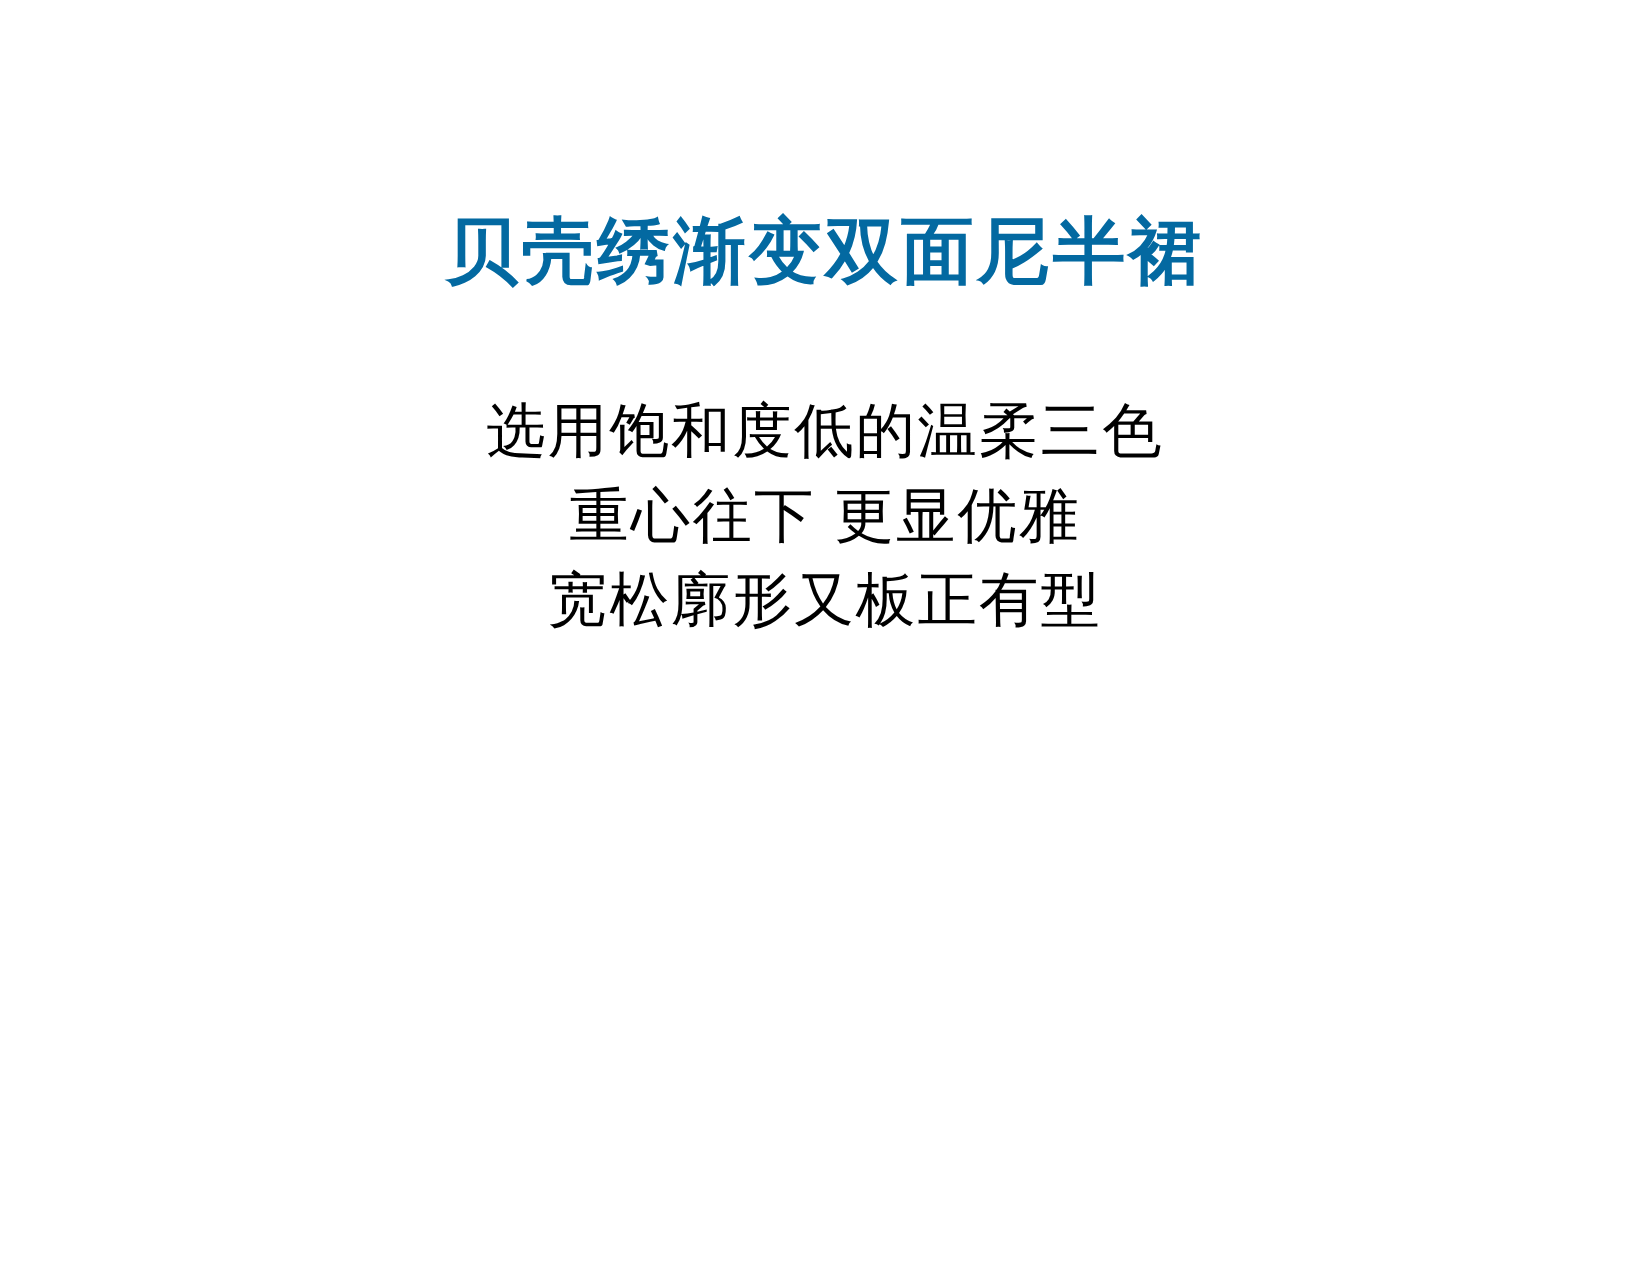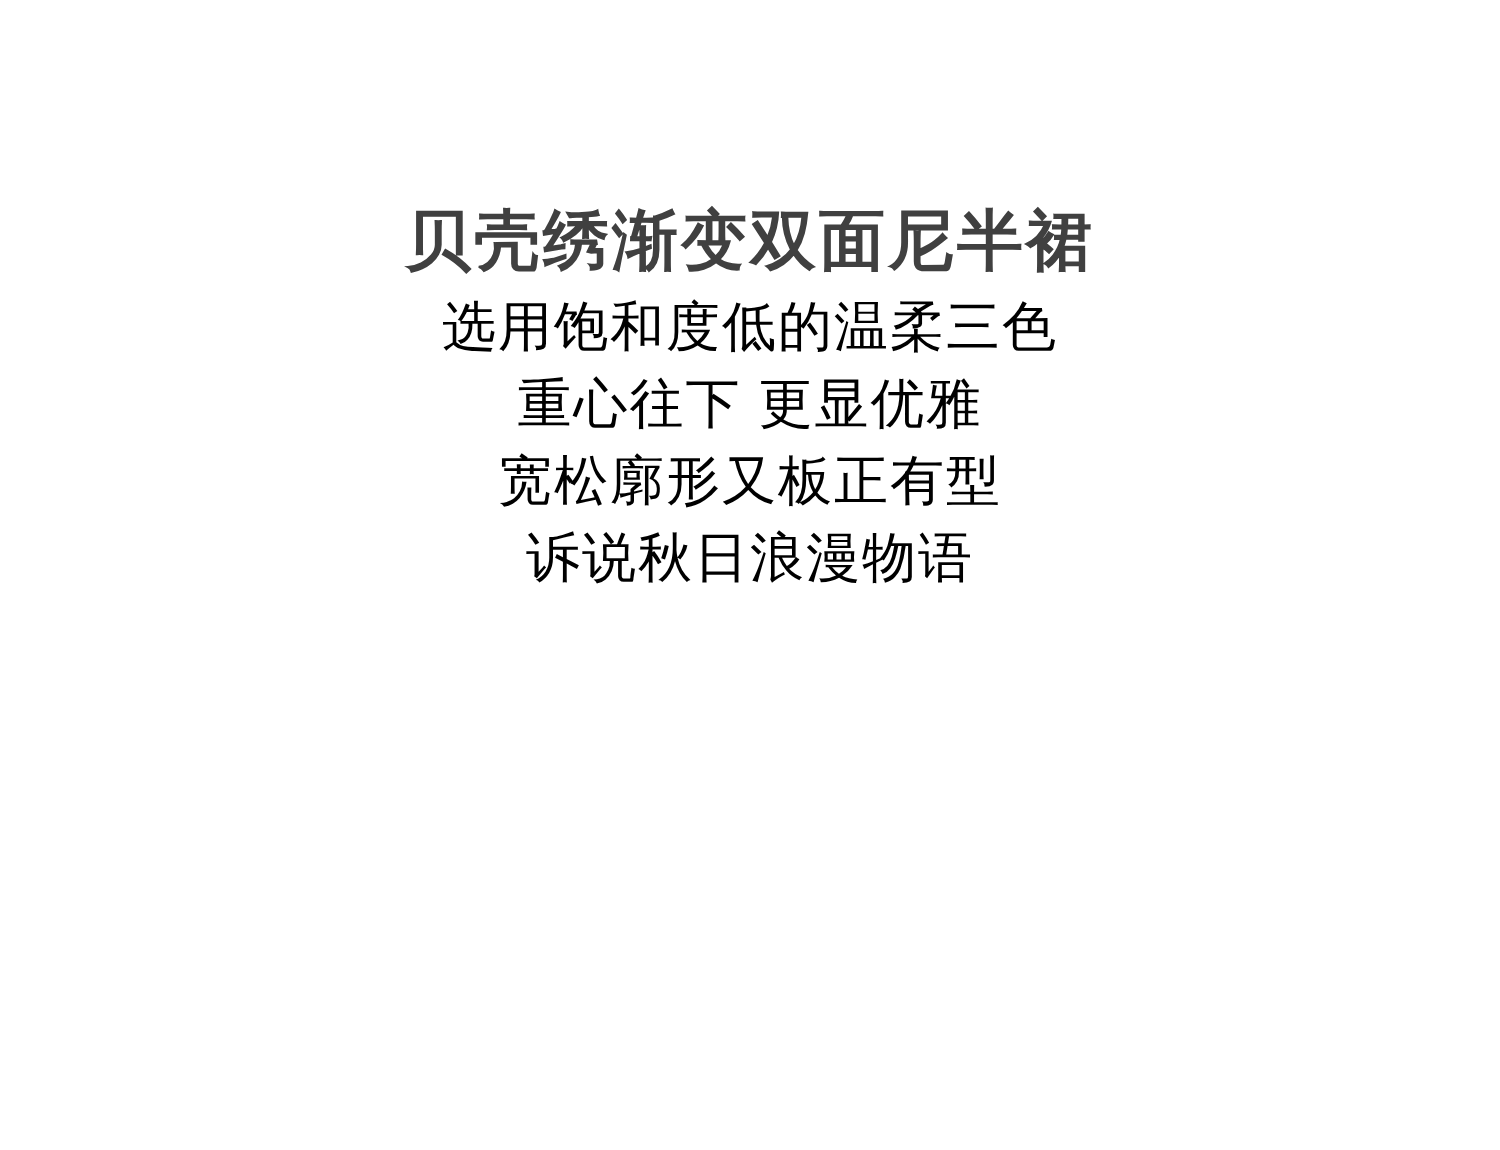--- a/index.html
+++ b/index.html
@@ -14,29 +14,30 @@
     background: #ffffff;
     overflow: hidden;
     font-family: "Liberation Sans", "DejaVu Sans", sans-serif;
     color: #000000;
   }
   .content {
     width: 100%;
     text-align: center;
   }
   .title {
-    margin: 12px;
+    margin: 0;
     padding-top: 192px;
     font-size: 66px;
     line-height: 72px;
     font-weight: 800;
     letter-spacing: 3px;
-    color: #404040;
+    color: #0369a1;
   }
   .body-lines {
+    margin-top: 90px;
   }
   .body-lines p {
     margin: 0;
     font-size: 54px;
     line-height: 77px;
     font-weight: 500;
     letter-spacing: 2px;
     color: #000000;
     white-space: pre;
   }
@@ -44,16 +45,15 @@
 </head>
 <body>
 
 <div class="page">
   <div class="content">
     <h1 class="title">贝壳绣渐变双面尼半裙</h1>
     <div class="body-lines">
       <p>选用饱和度低的温柔三色</p>
       <p>重心往下 更显优雅</p>
       <p>宽松廓形又板正有型</p>
-      <p>诉说秋日浪漫物语</p>
     </div>
   </div>
 </div>
 
 </body></html>

